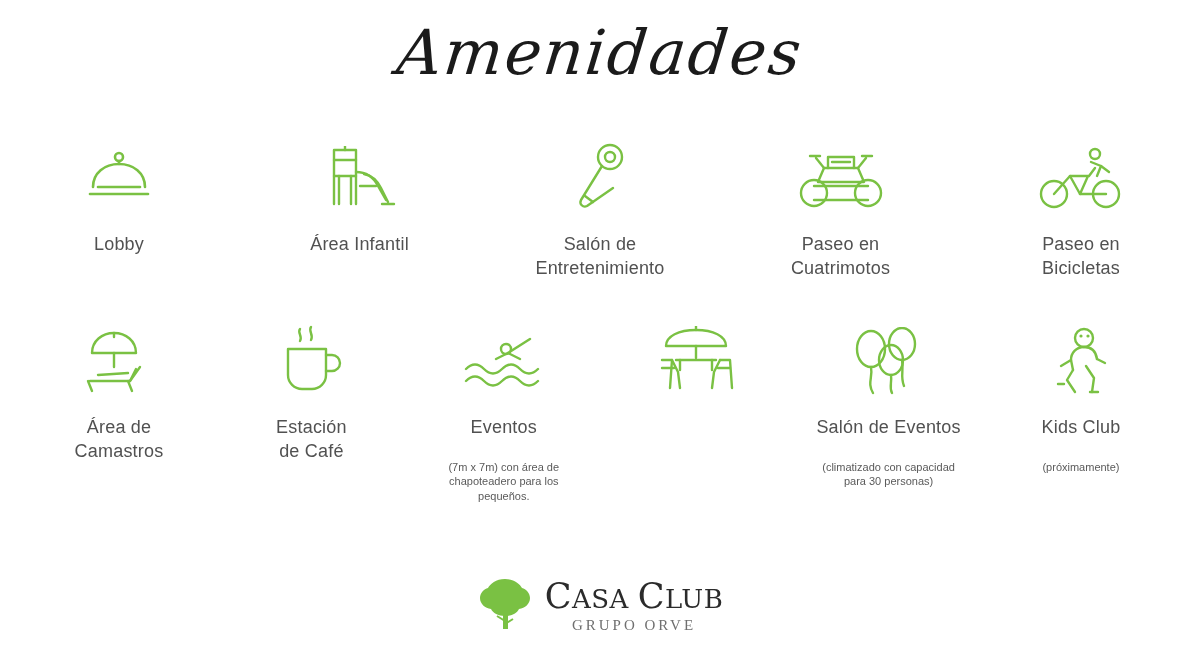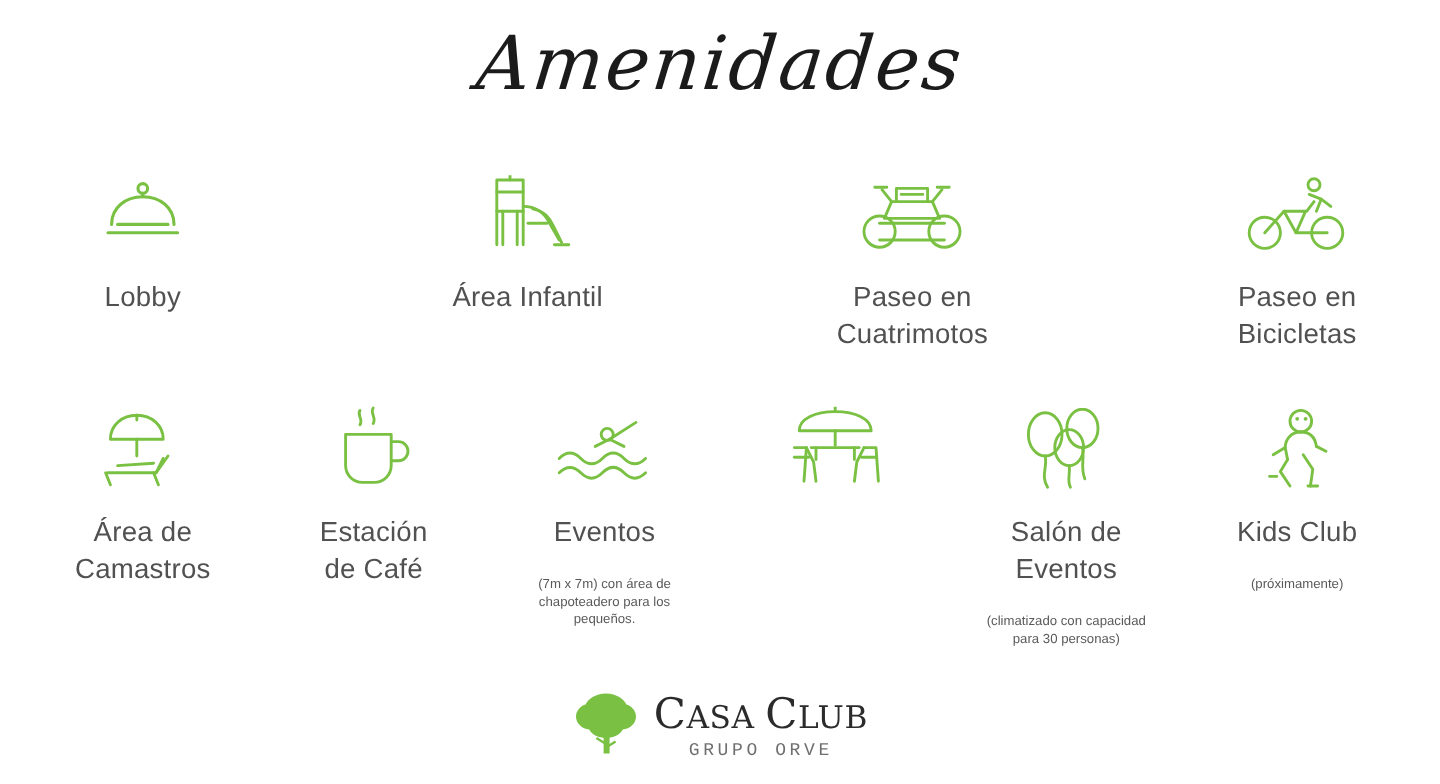--- a/index.html
+++ b/index.html
@@ -59,21 +59,21 @@
     height: 86px;
     display: flex;
     align-items: center;
     justify-content: center;
     margin-bottom: 10px;
   }
   .icon-box svg {
     display: block;
   }
   .label {
-    font-size: 23px;
+    font-size: 18px;
     line-height: 1.35;
     color: #515151;
     font-weight: 400;
     letter-spacing: 0.2px;
   }
   .sublabel {
     font-size: 11px;
     line-height: 1.32;
     color: #5a5a5a;
     margin-top: 21px;
@@ -100,21 +100,21 @@
     line-height: 1;
   }
   .brand {
     font-family: "DejaVu Serif", serif;
     font-size: 35px;
     color: #2b2b2b;
     letter-spacing: 0.5px;
   }
   .brand .sm { font-size: 26px; }
   .brand-sub {
-    font-family: Liberation Mono, monospace;
+    font-family: Liberation Serif, serif;
     font-size: 15px;
     letter-spacing: 3px;
     color: #6f6f6f;
     margin-top: 4px;
   }
 </style>
 </head>
 <body>
 
 <div class="page">
@@ -152,20 +152,32 @@
             <path d="M36 26c12 0 18 6 22 14l8 14"></path>
             <path d="M44 28c10 2 14 8 17 14l7 14"></path>
             <path d="M40 40h16"></path>
             <path d="M62 58h12"></path>
           </svg>
         </div>
         <div class="label" style="white-space:pre-line">Área Infantil</div>
       </div>
 
 
+      <div class="cell">
+        <div class="icon-box">
+          <svg width="58" height="74" viewBox="0 0 58 74" fill="none" stroke="#7ac143" stroke-width="2.4" stroke-linecap="round" stroke-linejoin="round">
+            <circle cx="39" cy="15" r="12"></circle>
+            <circle cx="39" cy="15" r="5"></circle>
+            <path d="M31 24L10 58c-2 4 2 8 6 6l26-18"></path>
+            <path d="M14 54l8 6"></path>
+          </svg>
+        </div>
+        <div class="label" style="white-space:pre-line">Salón de
+Entretenimiento</div>
+      </div>
 
       <div class="cell">
         <div class="icon-box">
           <svg width="86" height="62" viewBox="0 0 86 62" fill="none" stroke="#7ac143" stroke-width="2.4" stroke-linecap="round" stroke-linejoin="round">
             <circle cx="16" cy="45" r="13"></circle>
             <circle cx="70" cy="45" r="13"></circle>
             <path d="M16 38h54"></path>
             <path d="M16 52h54"></path>
             <path d="M26 20h34l6 14H20z"></path>
             <path d="M30 20V9h26v11"></path>

